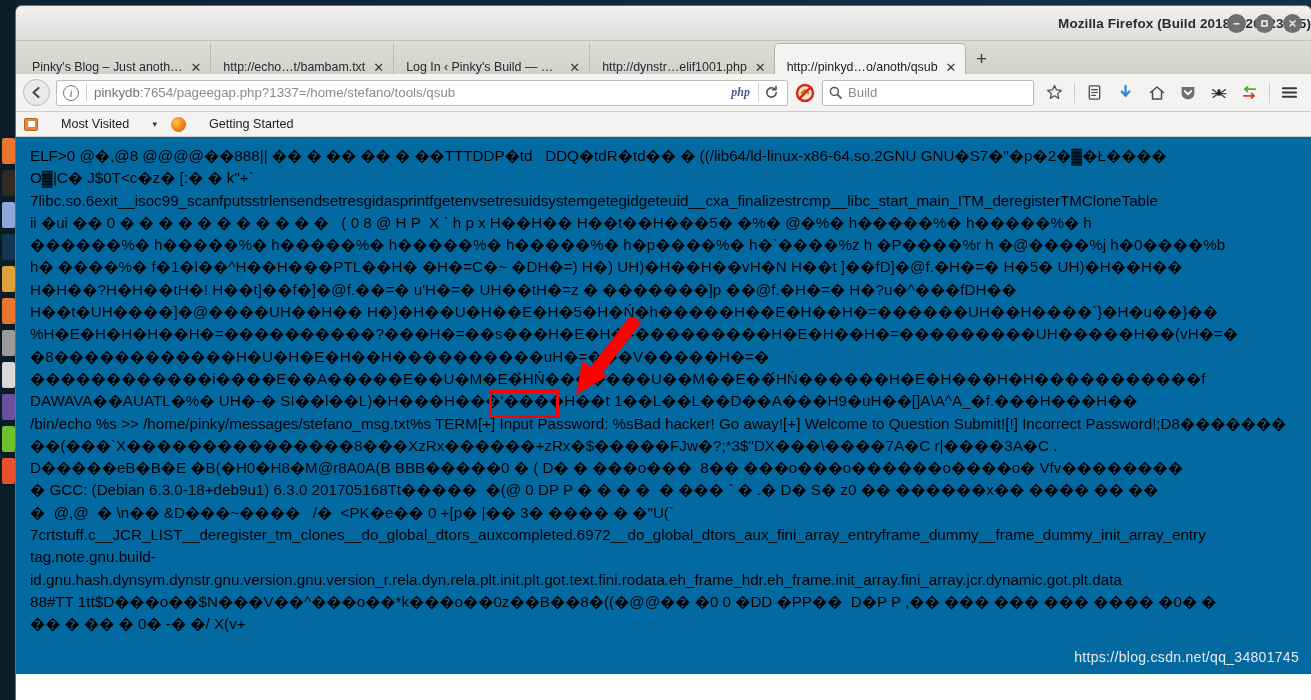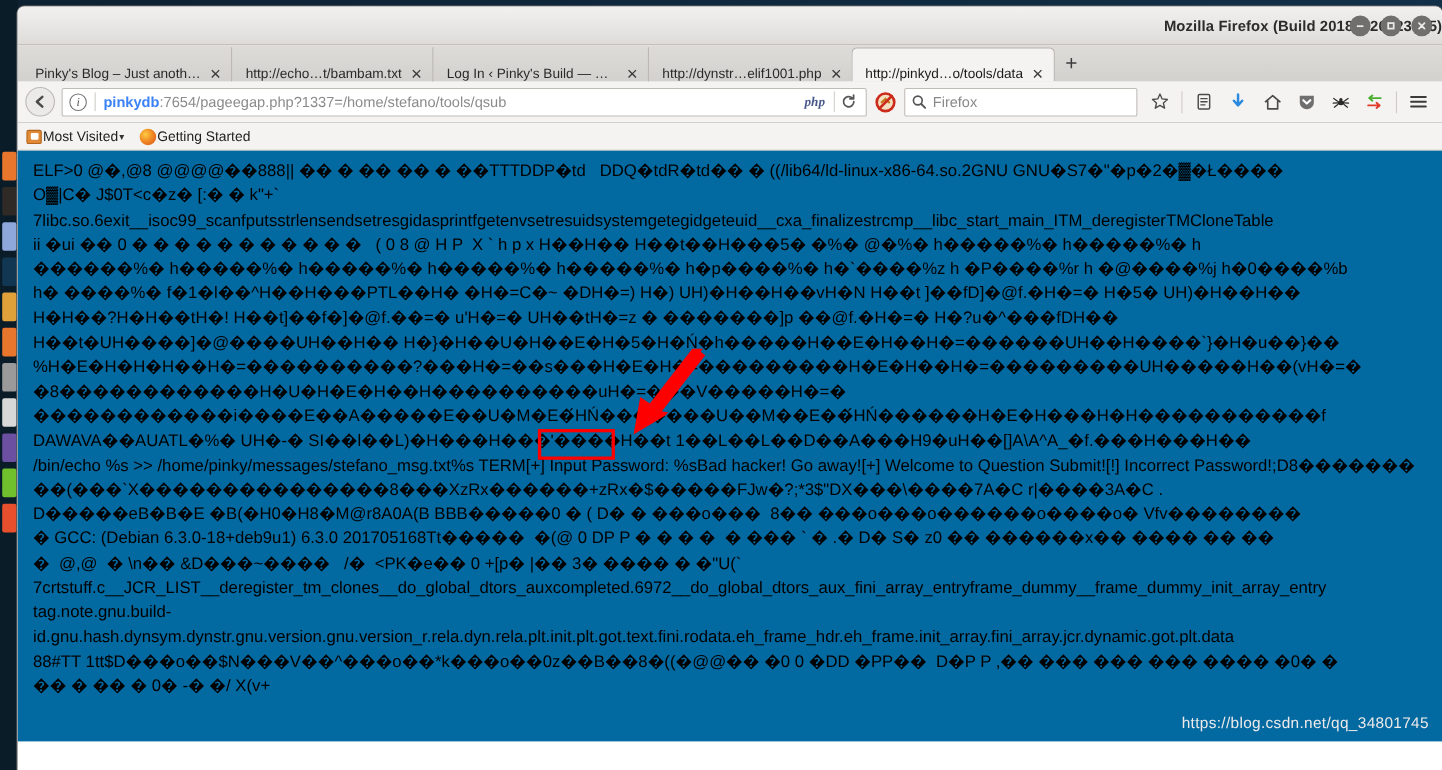--- a/index.html
+++ b/index.html
@@ -138,21 +138,21 @@
     font-size: 11px; font-style: italic;
     display:flex; align-items:center; justify-content:center;
     flex: 0 0 auto; font-family: "Liberation Serif", serif;
   }
   #urlbox .sep { width: 1px; height: 17px; background: #cfcdc9; margin: 0 7px; flex: 0 0 auto; }
   #urlbox .urltext {
     font-size: 13.3px; color: #8b8b8b;
     white-space: nowrap; overflow: hidden;
     flex: 1 1 auto; min-width: 0;
   }
-  #urlbox .urltext b { color: #3b82f6; font-weight: bold; }
+  #urlbox .urltext b { color: #737373; font-weight: normal; }
   #urlbox .php-badge {
     font-family: "Liberation Serif", serif;
     font-style: italic; font-weight: bold;
     font-size: 12px; color: #4a5a8a;
     padding: 0 8px; flex: 0 0 auto;
   }
   #urlbox .vsep { width:1px; height:19px; background:#d2d0cc; flex:0 0 auto; }
   #urlbox .reload {
     width: 24px; flex: 0 0 auto;
     display:flex; align-items:center; justify-content:center;
@@ -180,21 +180,21 @@
 
   
   #bookmarks {
     height: 25px;
     background: #f4f3f1;
     border-bottom: 1px solid #cfccc8;
     display: flex; align-items: center;
     padding-left: 8px; gap: 14px;
     font-size: 12.6px; color: #1d1d1d;
   }
-  .bm { display:flex; align-items:center; gap:1px; }
+  .bm { display:flex; align-items:center; gap:23px; }
   .bm-folder-ico {
     width:14px;height:13px;border-radius:2px;
     background:#e08a35; border:1px solid #b3651f;
     display:flex;align-items:center;justify-content:center;
   }
   .bm-folder-ico i { width:7px;height:6px;background:#fff;display:block;border-radius:1px;}
   .caret { font-size: 9px; color:#333; }
   .ff-ico {
     width:15px;height:15px;border-radius:50%;
     background: radial-gradient(circle at 35% 35%, #ffcc44 0%, #f08a24 45%, #d8501d 100%);
@@ -294,21 +294,21 @@
     </div>
     <div class="tab">
       <span class="tlabel">Log In ‹ Pinky's Build — W…</span>
       <span class="tclose">✕</span>
     </div>
     <div class="tab">
       <span class="tlabel">http://dynstr…elif1001.php</span>
       <span class="tclose">✕</span>
     </div>
     <div class="tab active">
-      <span class="tlabel">http://pinkyd…o/tools/data</span>
+      <span class="tlabel">http://pinkyd…o/anoth/qsub</span>
       <span class="tclose">✕</span>
     </div>
     <div id="newtab">+</div>
   </div>
 
   <div id="navbar">
     <span id="backbtn">
       <svg width="15" height="15" viewBox="0 0 15 15">
           <path d="M9.5 3 L4.5 7.5 L9.5 12" stroke="#4a4a4a" stroke-width="2.2" fill="none" stroke-linecap="round" stroke-linejoin="round"></path>
         </svg>
@@ -334,21 +334,21 @@
         <path d="M6 10.5 L10 7 L11 8.6 L14 10.5" stroke="#c8761b" stroke-width="2" fill="none"></path>
         <path d="M4.3 15.7 L15.7 4.3" stroke="#cc2a1a" stroke-width="2.4" stroke-linecap="round"></path>
       </svg>
     </span>
 
     <div id="searchbox">
       <svg width="13" height="13" viewBox="0 0 14 14">
           <circle cx="5.8" cy="5.8" r="4.3" stroke="#555" stroke-width="1.6" fill="none"></circle>
           <path d="M9.2 9.2 L13 13" stroke="#555" stroke-width="1.8" stroke-linecap="round"></path>
         </svg>
-      <span class="sph">Firefox</span>
+      <span class="sph">Build</span>
     </div>
 
     <div id="tbicons">
       <span class="tbicon">
         <svg width="17" height="17" viewBox="0 0 18 18">
             <path d="M9 1.6 L11.1 6.3 L16.2 6.8 L12.3 10.2 L13.5 15.2 L9 12.5 L4.5 15.2 L5.7 10.2 L1.8 6.8 L6.9 6.3 Z" fill="none" stroke="#4b4b4b" stroke-width="1.3" stroke-linejoin="round"></path>
           </svg>
       </span>
       <span class="tb-divider"></span>
       <span class="tbicon">

